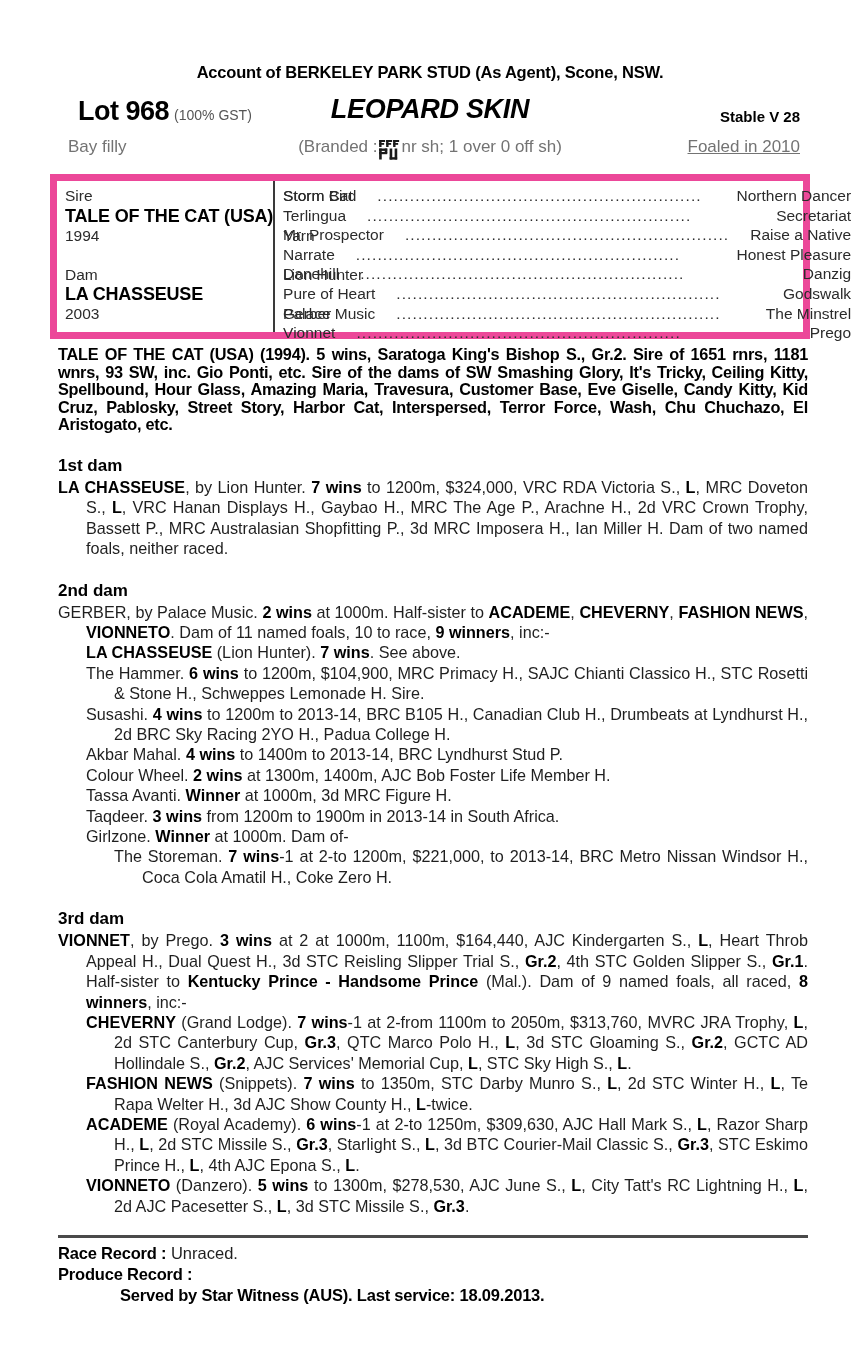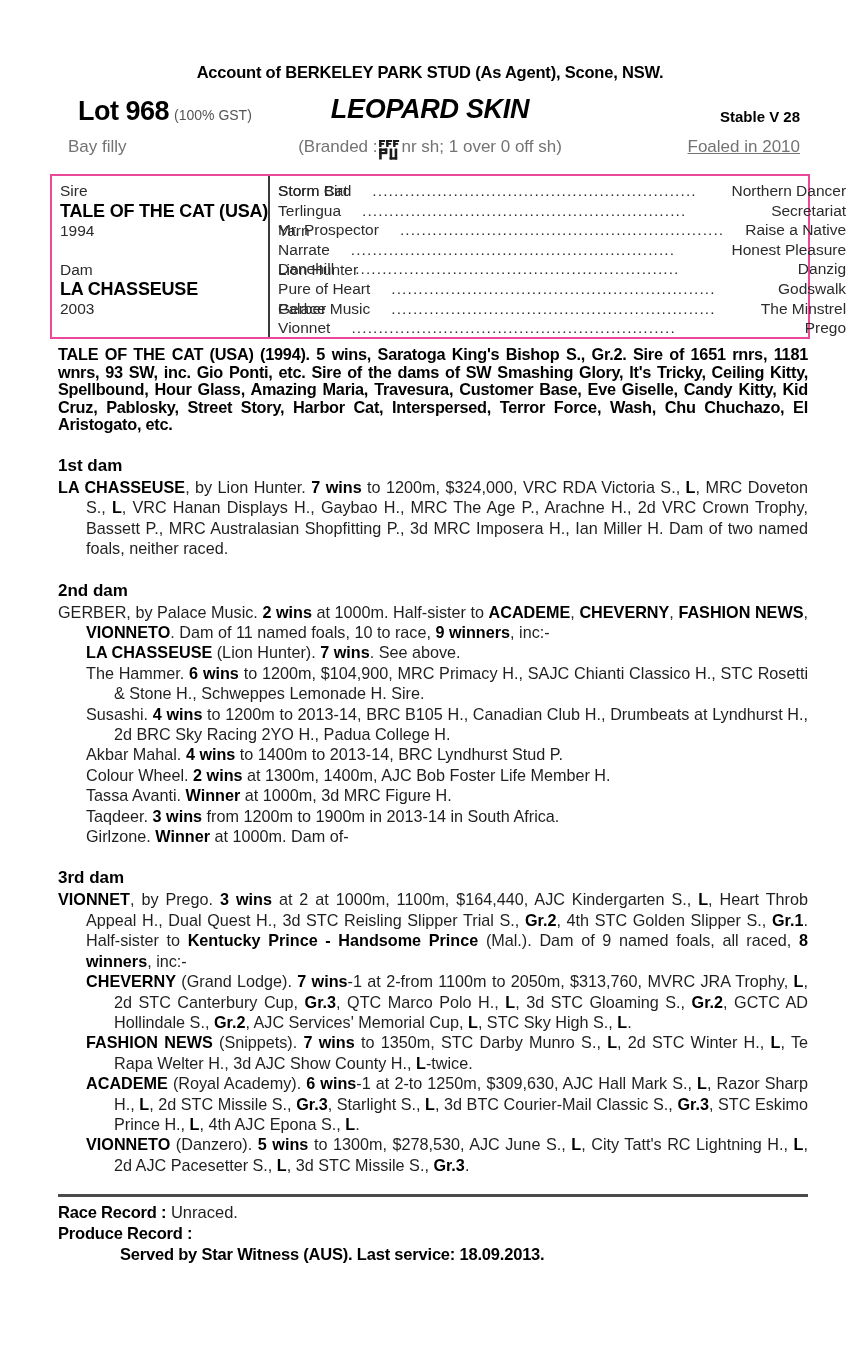--- a/index.html
+++ b/index.html
@@ -113,21 +113,21 @@
     position: absolute;
     right: 10px;
     top: 0;
     white-space: nowrap;
     text-decoration: underline;
   }
 
   
   .ped-table {
     margin-top: 11px;
-    border: 2px solid #ec4899;
+    border: 7px solid #ec4899;
     height: 165px;
     box-sizing: border-box;
     display: flex;
     position: relative;
   }
   .ped-left {
     width: 385px;
     position: relative;
     padding: 5px 0 0 8px;
     box-sizing: border-box;
@@ -367,20 +367,21 @@
         <div class="dam-heading">2nd dam</div>
         <div class="ent">GERBER, by Palace Music. <b>2 wins</b> at 1000m. Half-sister to <b>ACADEME</b>, <b>CHEVERNY</b>, <b>FASHION NEWS</b>, <b>VIONNETO</b>. Dam of 11 named foals, 10 to race, <b>9 winners</b>, inc:-</div>
         <div class="ent lvl1"><b>LA CHASSEUSE</b> (Lion Hunter). <b>7 wins</b>. See above.</div>
         <div class="ent lvl1">The Hammer. <b>6 wins</b> to 1200m, $104,900, MRC Primacy H., SAJC Chianti Classico H., STC Rosetti &amp; Stone H., Schweppes Lemonade H. Sire.</div>
         <div class="ent lvl1">Susashi. <b>4 wins</b> to 1200m to 2013-14, BRC B105 H., Canadian Club H., Drumbeats at Lyndhurst H., 2d BRC Sky Racing 2YO H., Padua College H.</div>
         <div class="ent lvl1">Akbar Mahal. <b>4 wins</b> to 1400m to 2013-14, BRC Lyndhurst Stud P.</div>
         <div class="ent lvl1">Colour Wheel. <b>2 wins</b> at 1300m, 1400m, AJC Bob Foster Life Member H.</div>
         <div class="ent lvl1">Tassa Avanti. <b>Winner</b> at 1000m, 3d MRC Figure H.</div>
         <div class="ent lvl1">Taqdeer. <b>3 wins</b> from 1200m to 1900m in 2013-14 in South Africa.</div>
         <div class="ent lvl1">Girlzone. <b>Winner</b> at 1000m. Dam of-</div>
+        <div class="ent lvl2">The Storeman. <b>7 wins</b>-1 at 2-to 1200m, $221,000, to 2013-14, BRC Metro Nissan Windsor H., Coca Cola Amatil H., Coke Zero H.</div>
         <div class="dam-heading">3rd dam</div>
         <div class="ent"><b>VIONNET</b>, by Prego. <b>3 wins</b> at 2 at 1000m, 1100m, $164,440, AJC Kindergarten S., <b>L</b>, Heart Throb Appeal H., Dual Quest H., 3d STC Reisling Slipper Trial S., <b>Gr.2</b>, 4th STC Golden Slipper S., <b>Gr.1</b>. Half-sister to <b>Kentucky Prince - Handsome Prince</b> (Mal.). Dam of 9 named foals, all raced, <b>8 winners</b>, inc:-</div>
         <div class="ent lvl1"><b>CHEVERNY</b> (Grand Lodge). <b>7 wins</b>-1 at 2-from 1100m to 2050m, $313,760, MVRC JRA Trophy, <b>L</b>, 2d STC Canterbury Cup, <b>Gr.3</b>, QTC Marco Polo H., <b>L</b>, 3d STC Gloaming S., <b>Gr.2</b>, GCTC AD Hollindale S., <b>Gr.2</b>, AJC Services' Memorial Cup, <b>L</b>, STC Sky High S., <b>L</b>.</div>
         <div class="ent lvl1"><b>FASHION NEWS</b> (Snippets). <b>7 wins</b> to 1350m, STC Darby Munro S., <b>L</b>, 2d STC Winter H., <b>L</b>, Te Rapa Welter H., 3d AJC Show County H., <b>L</b>-twice.</div>
         <div class="ent lvl1"><b>ACADEME</b> (Royal Academy). <b>6 wins</b>-1 at 2-to 1250m, $309,630, AJC Hall Mark S., <b>L</b>, Razor Sharp H., <b>L</b>, 2d STC Missile S., <b>Gr.3</b>, Starlight S., <b>L</b>, 3d BTC Courier-Mail Classic S., <b>Gr.3</b>, STC Eskimo Prince H., <b>L</b>, 4th AJC Epona S., <b>L</b>.</div>
         <div class="ent lvl1"><b>VIONNETO</b> (Danzero). <b>5 wins</b> to 1300m, $278,530, AJC June S., <b>L</b>, City Tatt's RC Lightning H., <b>L</b>, 2d AJC Pacesetter S., <b>L</b>, 3d STC Missile S., <b>Gr.3</b>.</div>
       </div>
 
     <div class="footer-rule"></div>
     <div class="footer-block">

